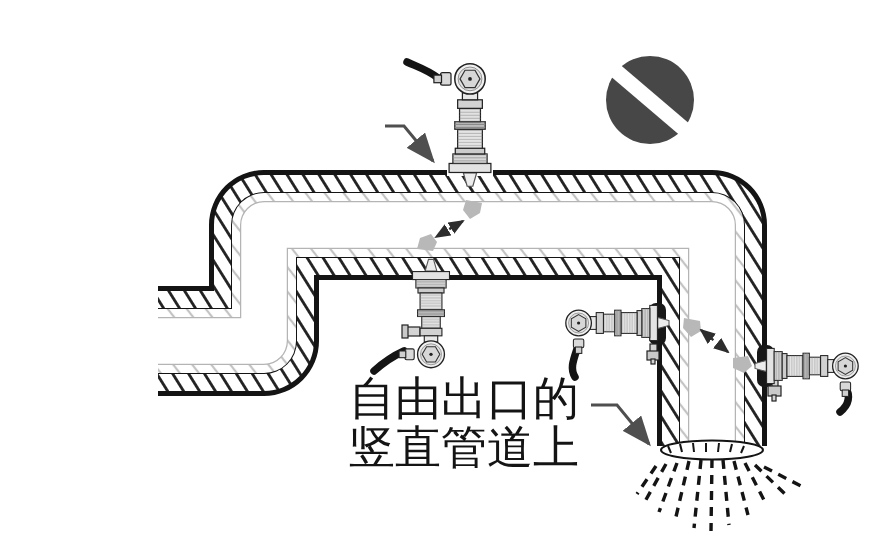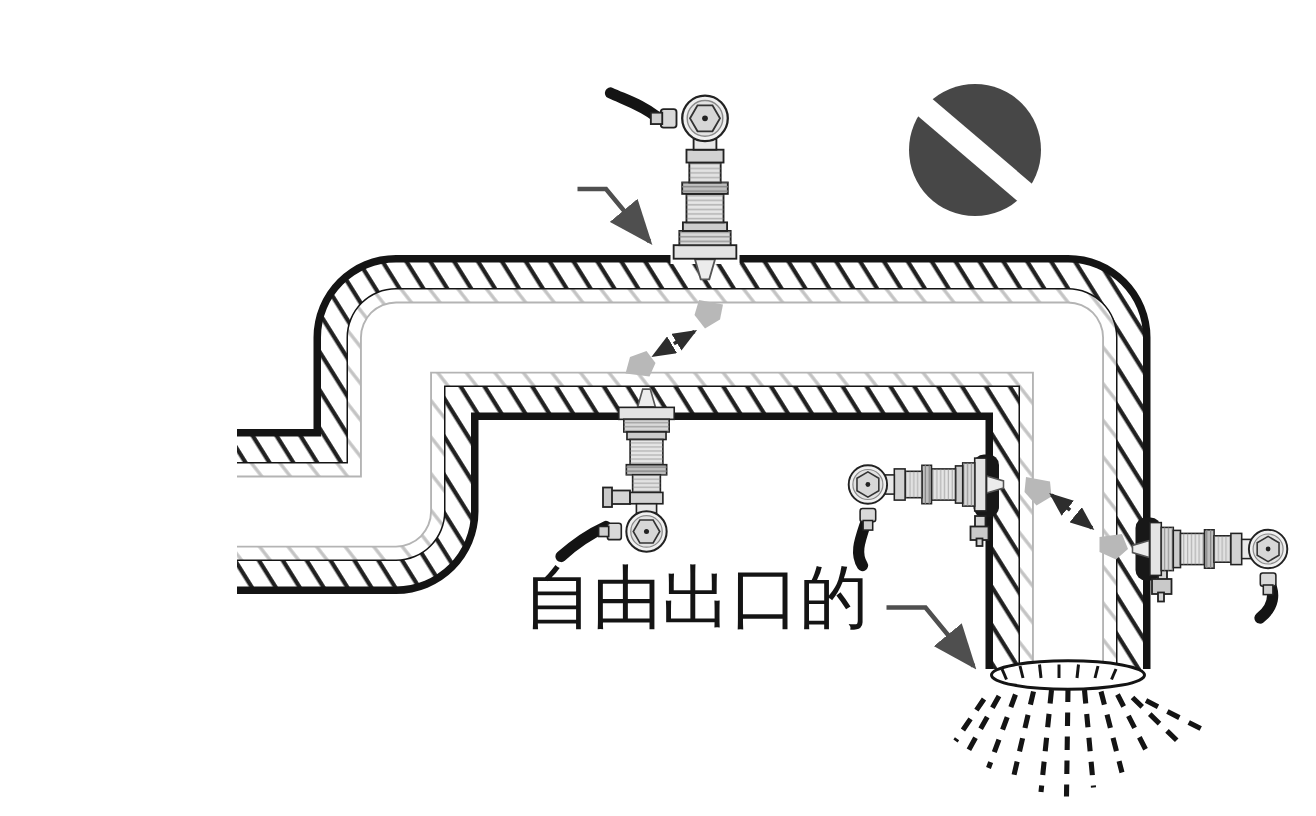--- a/index.html
+++ b/index.html
@@ -159,15 +159,16 @@
 
   <g>
     <circle class="prohib-circle" cx="650" cy="100" r="44"></circle>
     <line x1="606" y1="62.5" x2="694" y2="137.5" stroke="#ffffff" stroke-width="15"></line>
   </g>
 </svg>
 
 
 <div class="lbl lbl-bottom">
   <span>自由出口的</span>
+  <span>竖直管道上</span>
 </div>
 
 </div>
 
 </body></html>

